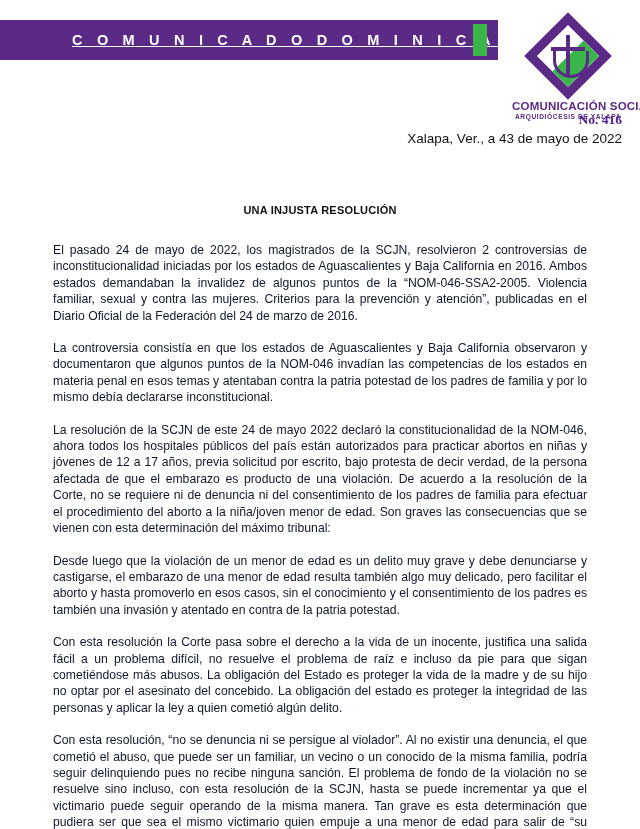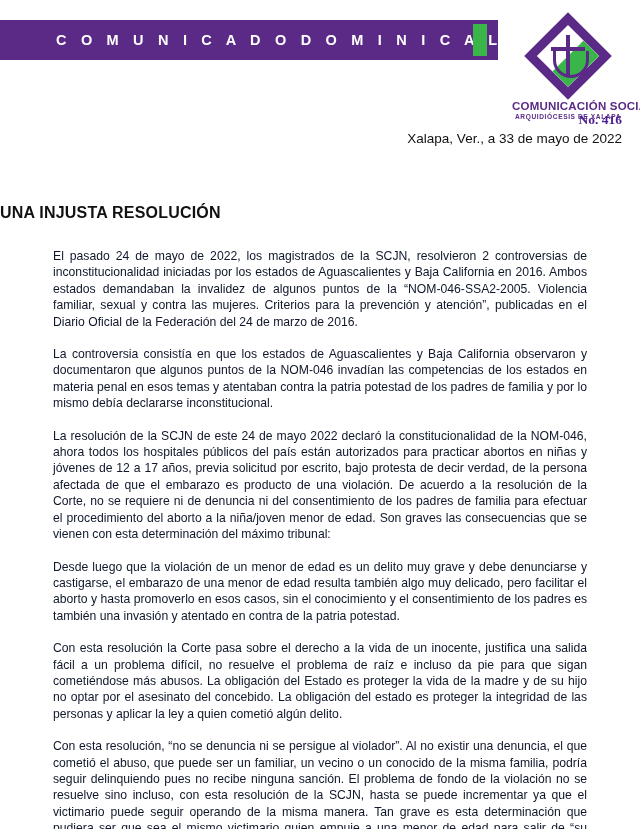--- a/index.html
+++ b/index.html
@@ -36,22 +36,23 @@
     width: 498px;
     height: 40px;
     display: flex;
     align-items: center;
   }
   .bar-title {
     color: #ffffff;
     font-size: 14.5px;
     font-weight: bold;
     letter-spacing: 5.2px;
-    margin-left: 56px;
+    margin-left: 72px;
     white-space: nowrap;
+    text-decoration: underline;
   }
   .green-tab {
     position: absolute;
     left: 473px;
     top: 24px;
     width: 14px;
     height: 32px;
     background: #39b54a;
   }
 
@@ -182,22 +183,22 @@
   }
 
   
   .content {
     position: absolute;
     left: 0;
     top: 160px;
     width: 640px;
   }
   .doc-title {
-    text-align: left;
-    font-size: 16px;
+    text-align: center;
+    font-size: 11px;
     font-weight: bold;
     margin: 44px 0 0 0;
     letter-spacing: 0.2px;
   }
   .paragraphs {
     margin: 26px 53px 0 53px;
     width: 534px;
   }
   .paragraphs p {
     font-size: 12.2px;
@@ -228,21 +229,21 @@
         <div class="v"></div>
         <div class="h"></div>
         <div class="arc"></div>
       </div>
     </div>
     <div class="logo-text-1">COMUNICACIÓN SOCIAL</div>
     <div class="logo-text-2">ARQUIDIÓCESIS DE XALAPA</div>
   </div>
 
   <div class="doc-number">No. 416</div>
-  <div class="doc-place-date">Xalapa, Ver., a 33 de mayo de 2022</div>
+  <div class="doc-place-date">Xalapa, Ver., a 43 de mayo de 2022</div>
 </div>
 
 <div class="content">
   <h1 class="doc-title">UNA INJUSTA RESOLUCIÓN</h1>
   <div class="paragraphs">
     <p>El pasado 24 de mayo de 2022, los magistrados de la SCJN, resolvieron 2 controversias de inconstitucionalidad iniciadas por los estados de Aguascalientes y Baja California en 2016. Ambos estados demandaban la invalidez de algunos puntos de la “NOM-046-SSA2-2005. Violencia familiar, sexual y contra las mujeres. Criterios para la prevención y atención”, publicadas en el Diario Oficial de la Federación del 24 de marzo de 2016.</p>
     <p>La controversia consistía en que los estados de Aguascalientes y Baja California observaron y documentaron que algunos puntos de la NOM-046 invadían las competencias de los estados en materia penal en esos temas y atentaban contra la patria potestad de los padres de familia y por lo mismo debía declararse inconstitucional.</p>
     <p>La resolución de la SCJN de este 24 de mayo 2022 declaró la constitucionalidad de la NOM-046, ahora todos los hospitales públicos del país están autorizados para practicar abortos en niñas y jóvenes de 12 a 17 años, previa solicitud por escrito, bajo protesta de decir verdad, de la persona afectada de que el embarazo es producto de una violación. De acuerdo a la resolución de la Corte, no se requiere ni de denuncia ni del consentimiento de los padres de familia para efectuar el procedimiento del aborto a la niña/joven menor de edad. Son graves las consecuencias que se vienen con esta determinación del máximo tribunal:</p>
     <p>Desde luego que la violación de un menor de edad es un delito muy grave y debe denunciarse y castigarse, el embarazo de una menor de edad resulta también algo muy delicado, pero facilitar el aborto y hasta promoverlo en esos casos, sin el conocimiento y el consentimiento de los padres es también una invasión y atentado en contra de la patria potestad.</p>
     <p>Con esta resolución la Corte pasa sobre el derecho a la vida de un inocente, justifica una salida fácil a un problema difícil, no resuelve el problema de raíz e incluso da pie para que sigan cometiéndose más abusos. La obligación del Estado es proteger la vida de la madre y de su hijo no optar por el asesinato del concebido. La obligación del estado es proteger la integridad de las personas y aplicar la ley a quien cometió algún delito.</p>

